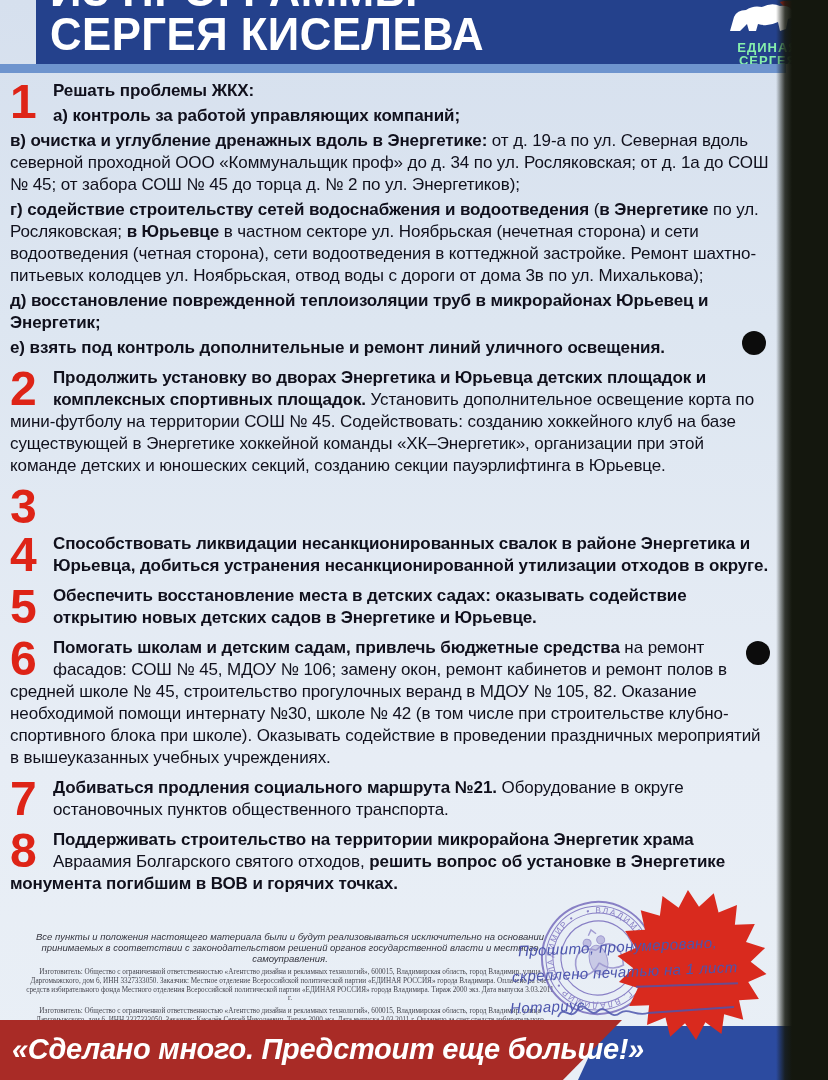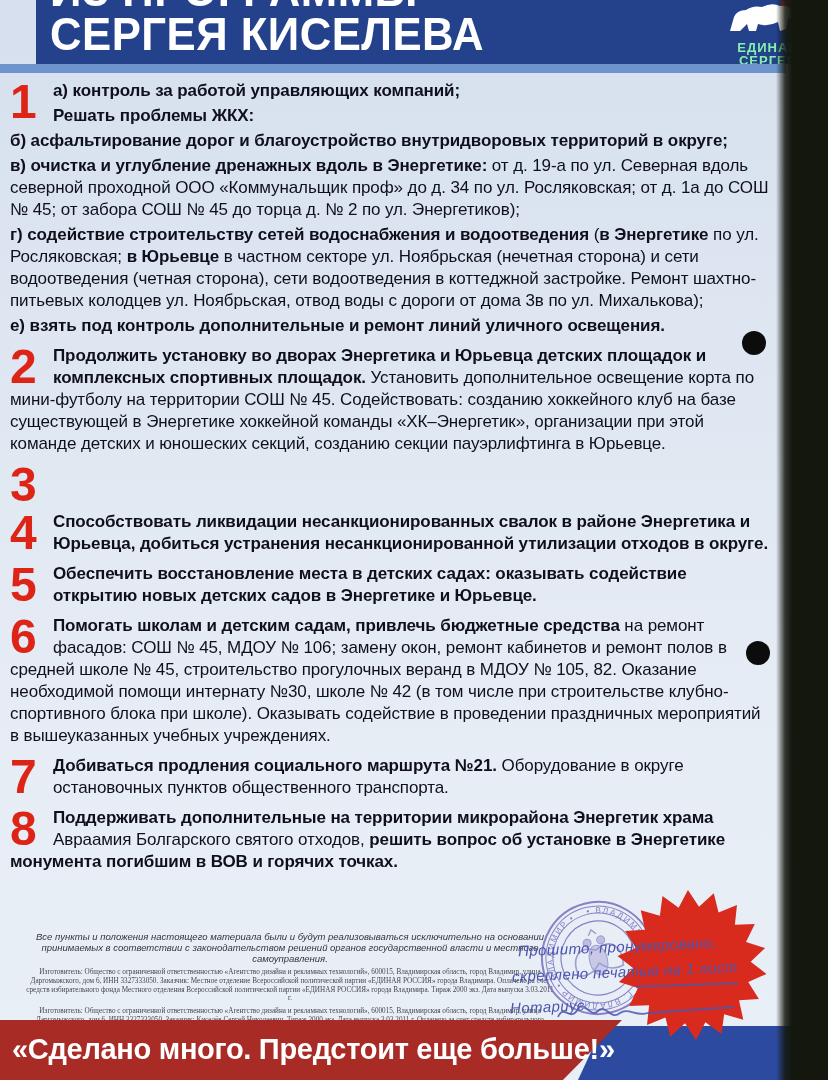--- a/index.html
+++ b/index.html
@@ -47,21 +47,21 @@
   #hand2{left:512px;top:963px;}
   #hand3{left:510px;top:998px;}
   #signature{position:absolute;left:556px;top:995px;width:200px;height:34px;z-index:23;}
   #hand-line{position:absolute;left:636px;top:984px;width:102px;height:2px;background:#4c55ad;
              z-index:23;transform:rotate(-2deg);opacity:.8;}
 
   
   #banner-red{position:absolute;left:0;top:1020px;width:622px;height:60px;background:#a92b26;z-index:10;
               clip-path:polygon(0 0,100% 0,90.5% 100%,0 100%);}
   #slogan{position:absolute;left:12px;top:1032px;width:600px;z-index:11;color:#fff;
-          font-weight:bold;font-size:29px;line-height:34px;white-space:nowrap;
+          font-weight:bold;font-style:italic;font-size:29px;line-height:34px;white-space:nowrap;
           letter-spacing:-.3px;}
   #banner-blue{position:absolute;left:578px;top:1026px;width:250px;height:54px;background:#2c4ba0;z-index:9;
                clip-path:polygon(10% 0,100% 0,100% 100%,0 100%);}
 </style>
 </head>
 <body>
 
 <div id="page">
 
   <div id="header">
@@ -76,25 +76,25 @@
       </svg>
       <div class="er-txt">ЕДИНАЯ</div>
       <div class="er-txt">СЕРГЕЯ</div>
     </div>
   </div>
   <div id="header-strip"></div>
 
   <div id="content">
       <div class="item">
         <div class="num">1</div>
+        <p><span class="b">Решать проблемы ЖКХ:</span></p>
         <p><span class="b">а) контроль за работой управляющих компаний;</span></p>
-        <p><span class="b">Решать проблемы ЖКХ:</span></p>
-        <p><span class="b">б) асфальтирование дорог и благоустройство внутридворовых территорий в округе;</span></p>
         <p><span class="b">в) очистка и углубление дренажных вдоль в Энергетике:</span><span> от д. 19-а по ул. Северная вдоль северной проходной ООО «Коммунальщик проф» до д. 34 по ул. Росляковская; от д. 1а до СОШ № 45; от забора СОШ № 45 до торца д. № 2 по  ул. Энергетиков);</span></p>
         <p><span class="b">г) содействие строительству сетей водоснабжения и водоотведения</span><span> (</span><span class="b">в Энергетике</span><span> по ул. Росляковская; </span><span class="b">в Юрьевце</span><span> в частном секторе ул. Ноябрьская (нечетная сторона) и сети водоотведения (четная сторона), сети водоотведения в коттеджной застройке. Ремонт шахтно-питьевых колодцев ул. Ноябрьская, отвод воды с дороги от дома 3в по ул. Михалькова);</span></p>
+        <p><span class="b">д) восстановление поврежденной теплоизоляции труб в микрорайонах Юрьевец и Энергетик;</span></p>
         <p><span class="b">е) взять под контроль дополнительные и ремонт линий уличного освещения.</span></p>
       </div>
       <div class="item">
         <div class="num">2</div>
         <p><span class="b">Продолжить установку во дворах Энергетика и Юрьевца детских площадок и комплексных спортивных площадок.</span><span> Установить дополнительное освещение корта по мини-футболу на территории СОШ № 45. Содействовать: созданию хоккейного клуб на базе существующей в Энергетике хоккейной команды «ХК–Энергетик», организации  при этой команде детских и юношеских секций, созданию секции пауэрлифтинга в Юрьевце.</span></p>
       </div>
       <div class="item">
         <div class="num">3</div>
       </div>
       <div class="item">
@@ -108,21 +108,21 @@
       <div class="item">
         <div class="num">6</div>
         <p><span class="b">Помогать школам и детским садам, привлечь бюджетные средства</span><span> на ремонт фасадов: СОШ № 45, МДОУ № 106; замену окон, ремонт кабинетов и ремонт полов в средней школе № 45, строительство прогулочных веранд в МДОУ № 105, 82. Оказание необходимой помощи интернату №30, школе № 42 (в том числе при строительстве клубно-спортивного блока при школе). Оказывать содействие в проведении праздничных мероприятий в вышеуказанных учебных учреждениях.</span></p>
       </div>
       <div class="item">
         <div class="num">7</div>
         <p><span class="b">Добиваться продления социального маршрута №21.</span><span> Оборудование в округе остановочных пунктов общественного транспорта.</span></p>
       </div>
       <div class="item">
         <div class="num">8</div>
-        <p><span class="b">Поддерживать дополнительные на территории микрорайона Энергетик храма</span><span> Авраамия Болгарского святого отходов, </span><span class="b">решить вопрос об установке в Энергетике монумента погибшим в ВОВ и горячих точках.</span></p>
+        <p><span class="b">Поддерживать строительство на территории микрорайона Энергетик храма</span><span> Авраамия Болгарского святого отходов, </span><span class="b">решить вопрос об установке в Энергетике монумента погибшим в ВОВ и горячих точках.</span></p>
       </div>
     </div>
 
   <div id="fineprint">
     <p id="fp-disclaimer">Все пункты и положения настоящего материала были и будут реализовываться исключительно на основании принимаемых в соответствии с законодательством решений органов государственной власти и местного самоуправления.</p>
     <p class="fp-imprint">Изготовитель: Общество с ограниченной ответственностью «Агентство дизайна и рекламных технологий», 600015, Владимирская область, город Владимир, улица Даргомыжского, дом 6, ИНН 3327333050. Заказчик: Местное отделение Всероссийской политической партии «ЕДИНАЯ РОССИЯ» города Владимира. Оплачено за счет средств избирательного фонда Местного отделения Всероссийской политической партии «ЕДИНАЯ РОССИЯ» города Владимира. Тираж 2000 экз. Дата выпуска 3.03.2011 г.</p>
     <p class="fp-imprint">Изготовитель: Общество с ограниченной ответственностью «Агентство дизайна и рекламных технологий», 600015, Владимирская область, город Владимир, улица Даргомыжского, дом 6, ИНН 3327333050. Заказчик: Киселёв Сергей Николаевич. Тираж 2000 экз. Дата выпуска 3.03.2011 г. Оплачено за счет средств избирательного фонда кандидата в депутаты Совета народных депутатов города Владимира по одномандатному избирательному округу № 1 Киселёва Сергея Николаевича.</p>
   </div>
 
   <svg id="stamp" viewBox="0 0 128 128">

